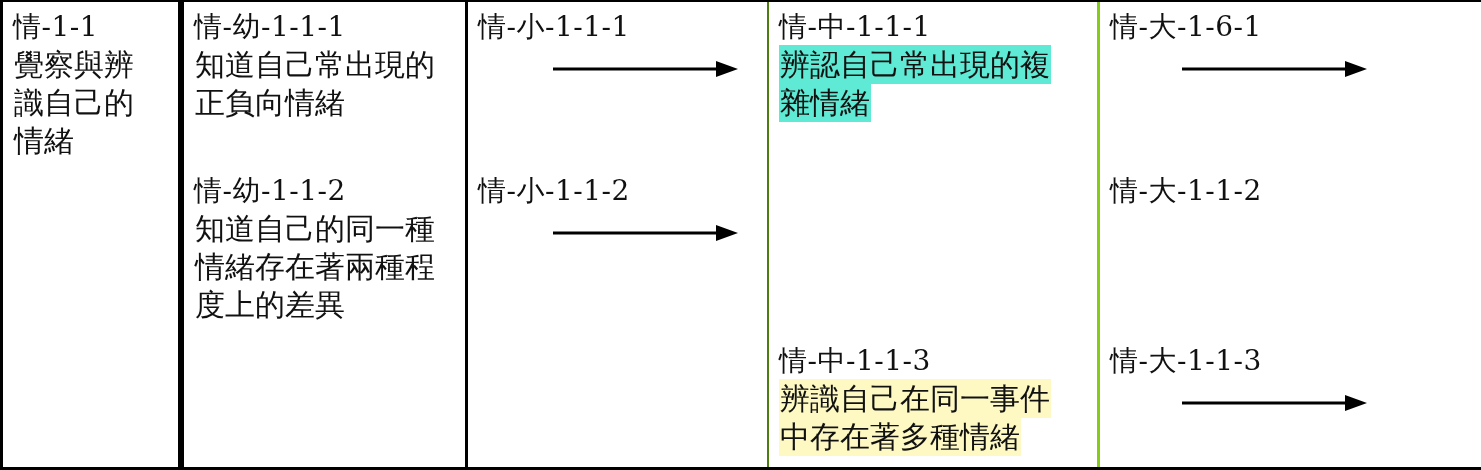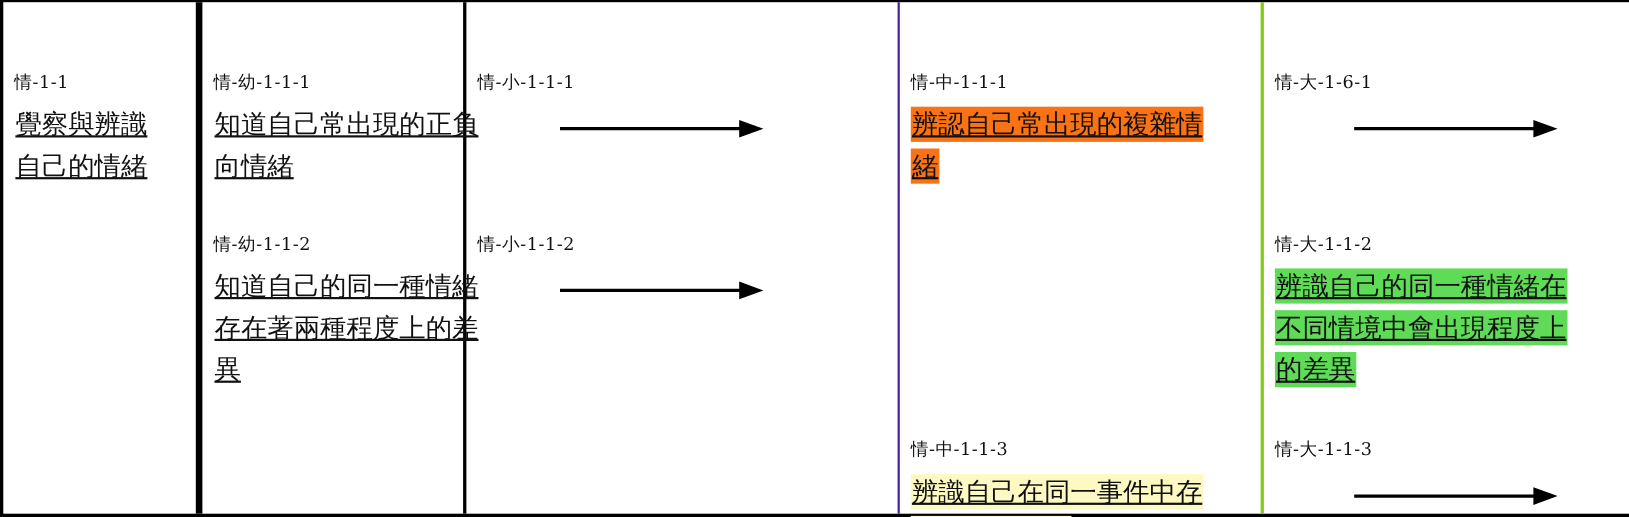--- a/index.html
+++ b/index.html
@@ -20,42 +20,40 @@
     border-bottom:3px solid #000;
     border-left:3px solid #000;
     display:flex;
   }
   .cell{
     position:relative;
     box-sizing:border-box;
     height:100%;
   }
   .cell.c1{width:181px;border-right:6px solid #000;}
-  .cell.c2{width:240px;border-right:3px solid #000;}
-  .cell.c3{width:394px;border-right:2px solid #4c1d95;}
+  .cell.c2{width:284px;border-right:3px solid #000;}
+  .cell.c3{width:301px;border-right:2px solid #4d7c0f;}
   .cell.c4{width:331px;border-right:3px solid #84cc16;}
   .cell.c5{flex:1;}
   .block{
     position:absolute;
     left:10px;right:6px;
   }
   .block.b1{top:6px;}
-  .block.b2{top:153px;}
+  .block.b2{top:170px;}
   .block.b3{top:340px;}
   .code{
-    font-size:16px;
+    font-size:28px;
     line-height:38px;
     letter-spacing:0.5px;
     white-space:nowrap;
-    margin-top:48px;
   }
   .desc{
-    font-size:24px;
+    font-size:30px;
     line-height:38px;
-    text-decoration:underline;
   }
   .c1 .desc{width:140px;}
   .c2 .desc{width:250px;}
   .c4 .desc{width:272px;}
   .c5 .desc{width:272px;}
   .hl{
     padding:2px 1px;
     -webkit-box-decoration-break:clone;
     box-decoration-break:clone;
   }
@@ -108,41 +106,40 @@
             <line x1="0" y1="11" x2="164" y2="11" stroke="#000" stroke-width="3"></line>
             <polygon points="163,3 185,11 163,19" fill="#000"></polygon>
           </svg>
         </div>
       </div>
     </div>
 
     <div class="cell c4">
       <div class="block b1">
         <div class="code">情-中-1-1-1</div>
-        <div class="desc"><span class="hl" style="background-color: #f97316;">辨認自己常出現的複雜情緒</span></div>
+        <div class="desc"><span class="hl" style="background-color: #5eead4;">辨認自己常出現的複雜情緒</span></div>
       </div>
       <div class="block b3">
         <div class="code">情-中-1-1-3</div>
         <div class="desc"><span class="hl" style="background-color: #fef9c3;">辨識自己在同一事件中存在著多種情緒</span></div>
       </div>
     </div>
 
     <div class="cell c5">
       <div class="block b1">
         <div class="code">情-大-1-6-1</div>
         <div class="arrow">
           <svg width="185" height="22" viewBox="0 0 185 22" xmlns="http://www.w3.org/2000/svg">
             <line x1="0" y1="11" x2="164" y2="11" stroke="#000" stroke-width="3"></line>
             <polygon points="163,3 185,11 163,19" fill="#000"></polygon>
           </svg>
         </div>
       </div>
       <div class="block b2">
         <div class="code">情-大-1-1-2</div>
-        <div class="desc"><span class="hl" style="background-color: rgb(95, 219, 88);">辨識自己的同一種情緒在不同情境中會出現程度上的差異</span></div>
       </div>
       <div class="block b3">
         <div class="code">情-大-1-1-3</div>
         <div class="arrow">
           <svg width="185" height="22" viewBox="0 0 185 22" xmlns="http://www.w3.org/2000/svg">
             <line x1="0" y1="11" x2="164" y2="11" stroke="#000" stroke-width="3"></line>
             <polygon points="163,3 185,11 163,19" fill="#000"></polygon>
           </svg>
         </div>
       </div>

